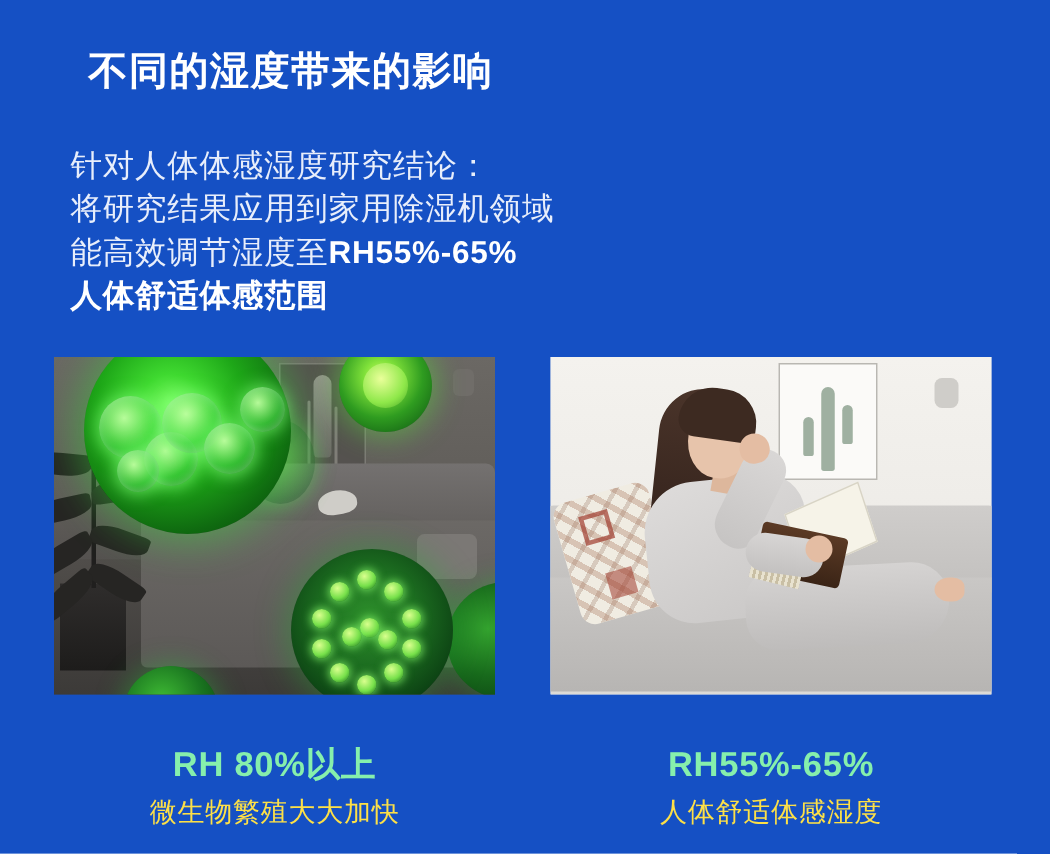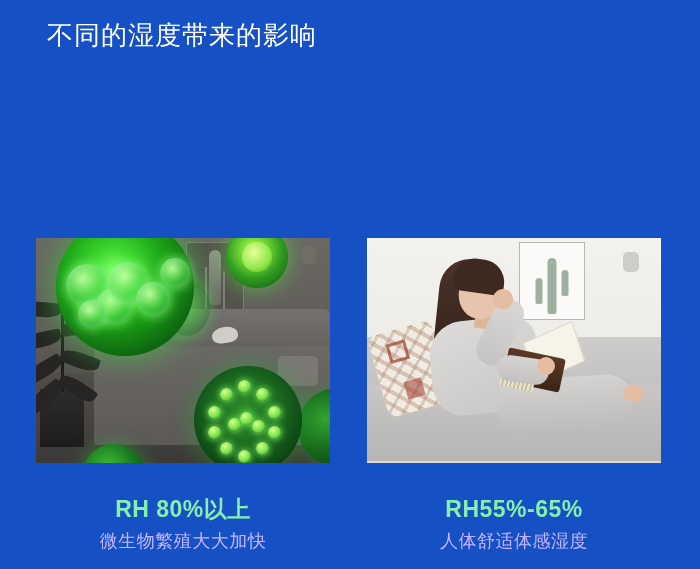--- a/index.html
+++ b/index.html
@@ -24,24 +24,24 @@
 
   
   #headline-block {
     position: absolute;
     left: 47px;
     top: 18px;
     width: 600px;
   }
 
   #page-title {
-    margin: 0;
+    margin: 12px;
     font-size: 26px;
     line-height: 34px;
-    font-weight: normal;
+    font-weight: bold;
     color: #ffffff;
     letter-spacing: 1px;
     white-space: nowrap;
   }
 
   #intro-paragraph {
     margin: 0;
     padding-top: 20px;
   }
 
@@ -92,21 +92,21 @@
     font-size: 23px;
     line-height: 28px;
     font-weight: bold;
     color: #86efac;
     letter-spacing: 0.5px;
   }
   .caption-sub {
     padding-top: 6px;
     font-size: 18px;
     line-height: 24px;
-    color: #c4b5fd;
+    color: #fde047;
     letter-spacing: 0.5px;
   }
 
   
   .scene-dark {
     background:
       radial-gradient(140% 90% at 70% 25%, #6d6a66 0%, #575451 45%, #3b3937 100%);
   }
   .dark-wall {
     position: absolute;
@@ -465,20 +465,26 @@
   .nowrap { white-space: nowrap; }
 </style>
 </head>
 <body>
 
 <div id="poster" style="background: rgb(21, 80, 196);">
 
   <div id="headline-block">
     <h1 id="page-title">不同的湿度带来的影响</h1>
 
+    <div id="intro-paragraph">
+      <div class="intro-line">针对人体体感湿度研究结论：</div>
+      <div class="intro-line">将研究结果应用到家用除湿机领域</div>
+      <div class="intro-line nowrap"><span>能高效调节湿度至</span><span class="strong">RH55%-65%</span></div>
+      <div class="intro-line strong">人体舒适体感范围</div>
+    </div>
   </div>
 
   <div id="comparison">
 
     <div class="panel" id="panel-high-humidity">
 
       <div class="panel-photo scene-dark">
         <div class="dark-wall"></div>
         <div class="dark-floor"></div>
         <div class="dark-frame"></div>

